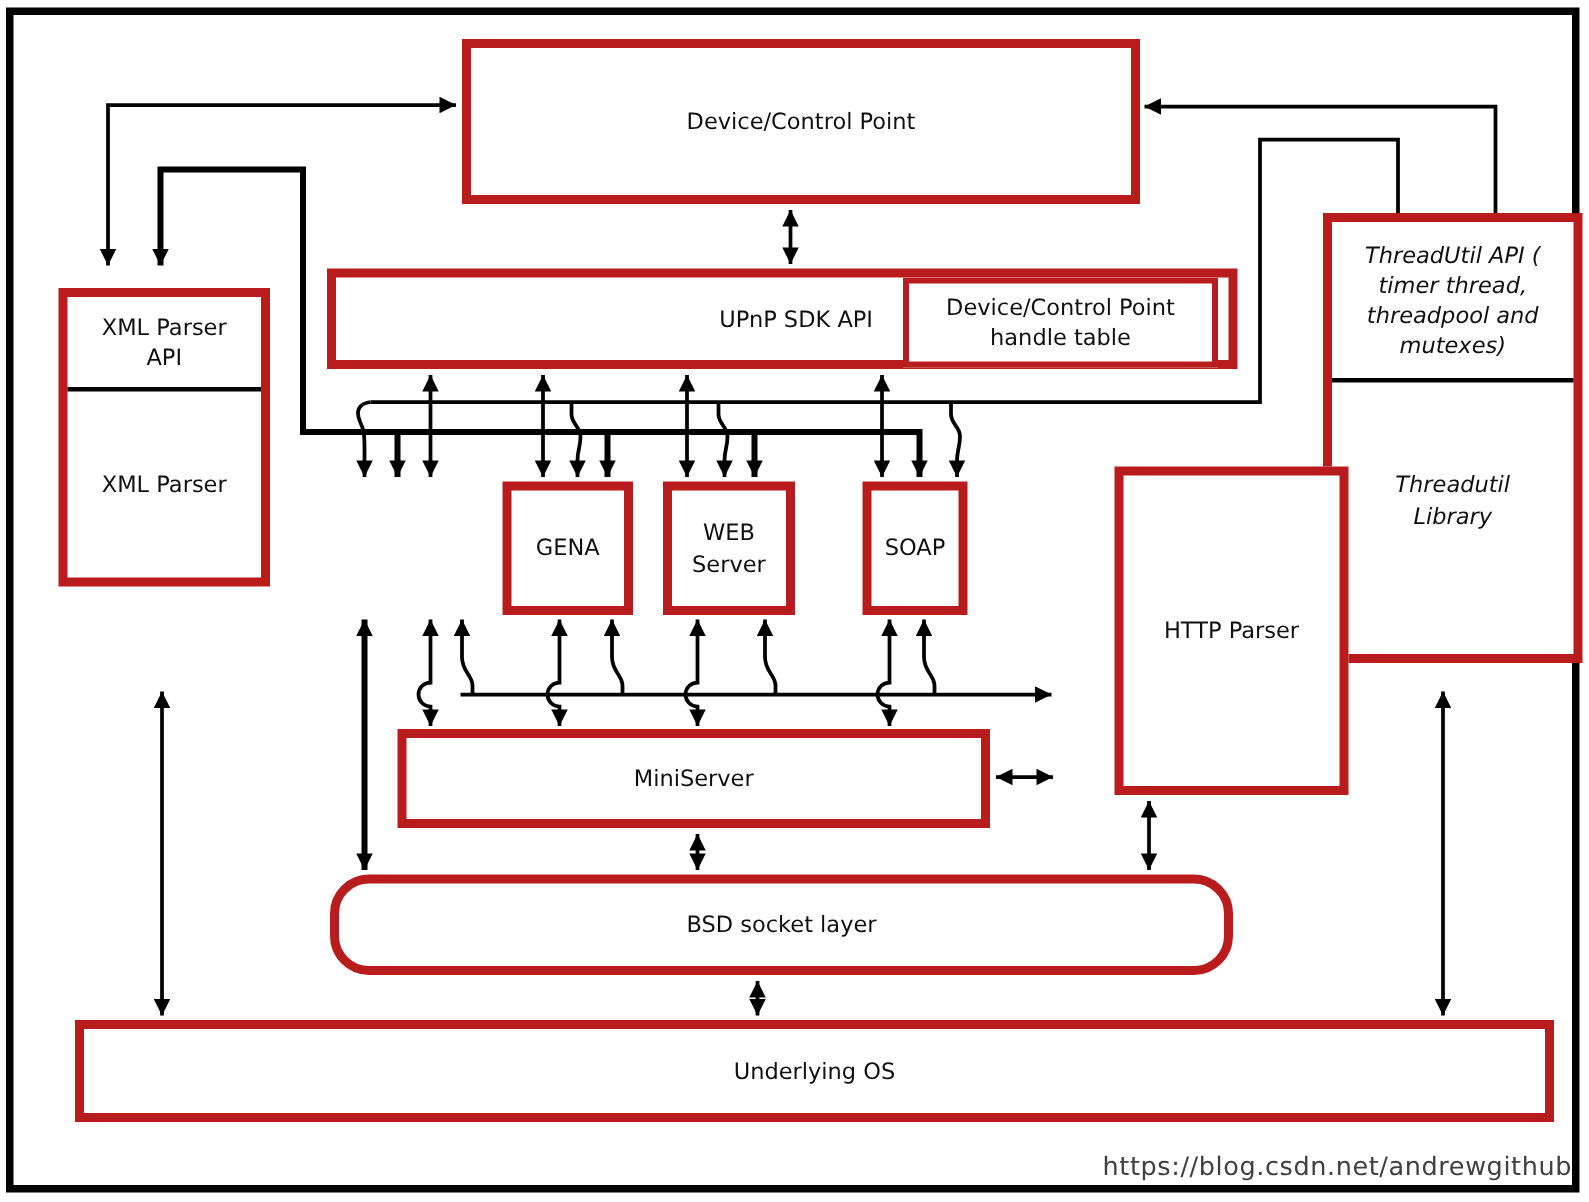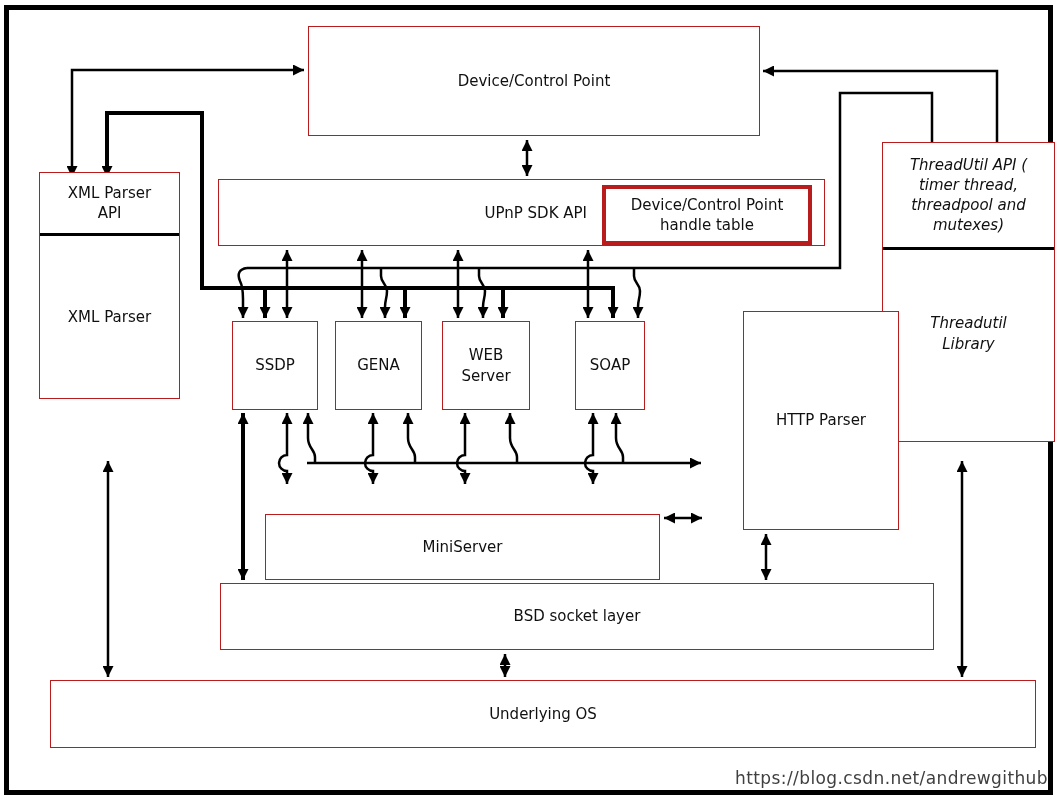--- a/index.html
+++ b/index.html
@@ -7,21 +7,21 @@
     position:relative;width:1059px;height:801px;background:#ffffff;
     font-family:"DejaVu Sans","Liberation Sans",sans-serif;color:#101010;
     overflow:hidden;
   }
   #page-border{
     position:absolute;left:4px;top:5px;width:1049px;height:790px;
     box-sizing:border-box;border:5px solid #000;background:transparent;
   }
   svg.wires{position:absolute;left:0;top:0;z-index:1;}
   .box{
-    position:absolute;z-index:2;background:#fff;border:1px solid #b91c1c;
+    position:absolute;z-index:2;background:#fff;border:6px solid #b91c1c;
     box-sizing:border-box;display:flex;align-items:center;justify-content:center;
     text-align:center;font-size:15px;line-height:1.35;
   }
   .box.thick{border-width:4px;}
   .box.col{flex-direction:column;align-items:stretch;justify-content:flex-start;padding:0;}
   .col .sec{display:flex;flex-direction:column;align-items:center;justify-content:center;text-align:center;}
   .col .sec1{border-bottom:3px solid #000;}
   .col .sec2{flex:1;}
   #box-sdk .label{position:absolute;right:237px;top:50%;transform:translateY(-50%);white-space:nowrap;}
   #box-handle{font-size:15px;}
@@ -127,21 +127,21 @@
     <span class="label">UPnP SDK API</span>
   </div>
 
   <div class="box thick" id="box-handle" style="left:602px;top:185px;width:210px;height:60px;">
     <span>
       <span>Device/Control Point</span><br>
       <span>handle table</span>
     </span>
   </div>
 
-  <div class="box col" style="left:39px;top:172px;width:141px;height:227px;">
+  <div class="box col" style="left:39px;top:192px;width:141px;height:199px;">
     <div class="sec sec1" style="height:60px;">
       <span>XML Parser</span>
       <span>API</span>
     </div>
     <div class="sec sec2">
       <span>XML Parser</span>
     </div>
   </div>
 
   <div class="box col" id="box-threadutil" style="left:882px;top:142px;width:173px;height:300px;font-style:italic;">
@@ -152,48 +152,45 @@
       <span>mutexes)</span>
     </div>
     <div class="sec sec2">
       <span class="inner">
         <span>Threadutil</span><br>
         <span>Library</span>
       </span>
     </div>
   </div>
 
-  <div class="box" style="left:232px;top:321px;width:86px;height:89px;">
-    <span>SSDP</span>
-  </div>
 
   <div class="box" style="left:335px;top:321px;width:87px;height:89px;">
     <span>GENA</span>
   </div>
 
   <div class="box" style="left:442px;top:321px;width:88px;height:89px;">
     <span>
       <span>WEB</span><br>
       <span>Server</span>
     </span>
   </div>
 
   <div class="box" style="left:575px;top:321px;width:70px;height:89px;">
     <span>SOAP</span>
   </div>
 
   <div class="box" style="left:743px;top:311px;width:156px;height:219px;">
     <span>HTTP Parser</span>
   </div>
 
-  <div class="box" style="left:265px;top:486px;width:395px;height:66px;margin-top:28px;">
+  <div class="box" style="left:265px;top:486px;width:395px;height:66px;">
     <span>MiniServer</span>
   </div>
 
-  <div class="box" style="left:220px;top:583px;width:714px;height:67px;">
+  <div class="box" style="left:220px;top:583px;width:602px;height:67px;border-radius:26px;">
     <span>BSD socket layer</span>
   </div>
 
   <div class="box" style="left:50px;top:680px;width:986px;height:68px;">
     <span>Underlying OS</span>
   </div>
 
   <div id="watermark">https://blog.csdn.net/andrewgithub</div>
 
 </div>

